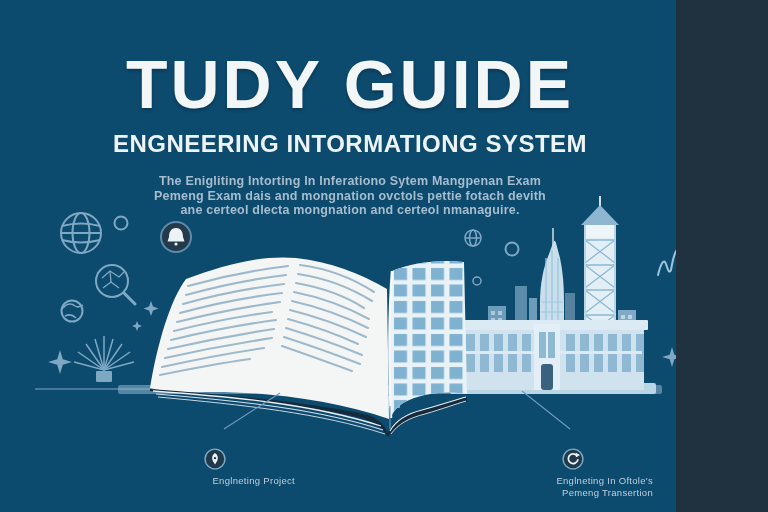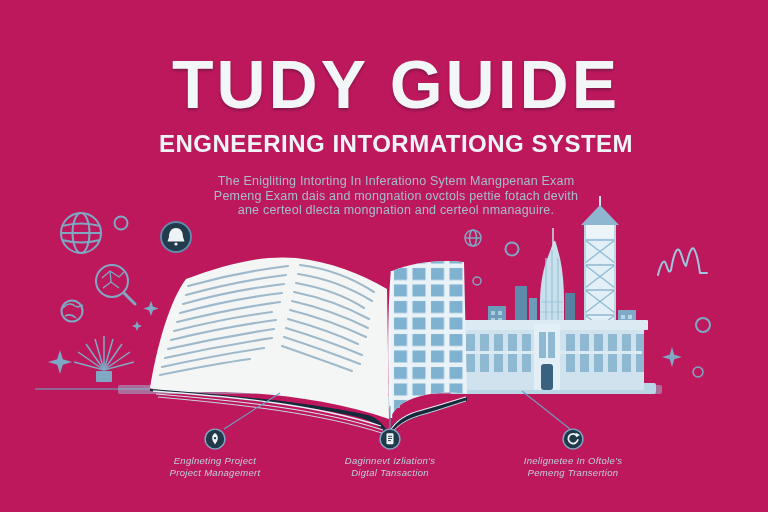--- a/index.html
+++ b/index.html
@@ -1,26 +1,26 @@
 <!DOCTYPE html>
 <html><head>
 <meta charset="utf-8">
 <style>
   html,body{margin:0;padding:0;background:#20323f;}
-  .canvas{position:relative;width:768px;height:512px;background:#be185d;overflow:hidden;
+  .canvas{position:relative;width:676px;height:512px;background:#0c4a6e;overflow:hidden;
           font-family:"Liberation Sans", sans-serif;}
   .scene{position:absolute;left:0;top:0;width:768px;height:512px;}
   .header{position:absolute;left:0;right:0;top:50px;text-align:center;transform:translateX(12px);}
   .title{font-size:68px;font-weight:800;letter-spacing:3px;color:#f3f6f7;margin:0;line-height:1;
          text-shadow:0 2px 3px rgba(10,24,34,.35);}
   .subtitle{font-size:24px;font-weight:700;letter-spacing:.5px;color:#eef3f6;margin:14px 0 0 0;line-height:1;}
-  .desc{margin:18px auto 0 auto;width:470px;font-size:12.5px;line-height:14.5px;font-weight:400;
+  .desc{margin:18px auto 0 auto;width:470px;font-size:12.5px;line-height:14.5px;font-weight:700;
         color:#a6bdce;letter-spacing:.2px;}
   .desc span{display:block;}
-  .footer-item{position:absolute;width:160px;top:428px;text-align:center;font-style:italic;}
+  .footer-item{position:absolute;width:160px;top:448px;text-align:right;}
   .fi-1{left:135px;} .fi-2{left:310px;} .fi-3{left:493px;}
   .footer-icon{display:block;margin:0 auto;}
   .footer-label{margin-top:5px;font-size:9.5px;line-height:11.5px;color:#bfd0dd;
                 font-weight:500;letter-spacing:.3px;}
   .footer-label span{display:block;}
 </style>
 </head>
 <body>
 
 <div class="canvas">
@@ -217,41 +217,29 @@
   </div>
 
   <div class="footer-item fi-1">
     <svg class="footer-icon" width="22" height="22" viewBox="0 0 20 20">
       <circle cx="10" cy="10" r="9" fill="#203a4c" stroke="#7fa8c4" stroke-width="1.3"></circle>
       <path d="M10,4.5 C12.4,6 13.4,9 11.8,12 L10,15 L8.2,12 C6.6,9 7.6,6 10,4.5 Z" fill="#eef3f6"></path>
       <circle cx="10" cy="9.2" r="1.1" fill="#203a4c"></circle>
     </svg>
     <div class="footer-label">
       <span>Englneting Project</span>
-      <span>Project Managemert</span>
     </div>
   </div>
 
-  <div class="footer-item fi-2">
-    <svg class="footer-icon" width="22" height="22" viewBox="0 0 20 20">
-      <circle cx="10" cy="10" r="9" fill="#203a4c" stroke="#7fa8c4" stroke-width="1.3"></circle>
-      <rect x="6.8" y="4.8" width="6.4" height="10" rx="1" fill="#eef3f6"></rect>
-      <path d="M8.2,7.5 H11.8 M8.2,9.5 H11.8 M8.2,11.5 H10.8" stroke="#203a4c" stroke-width=".9"></path>
-    </svg>
-    <div class="footer-label">
-      <span>Daginnevt Izliation's</span>
-      <span>Digtal Tansaction</span>
-    </div>
-  </div>
 
   <div class="footer-item fi-3">
     <svg class="footer-icon" width="22" height="22" viewBox="0 0 20 20">
       <circle cx="10" cy="10" r="9" fill="#203a4c" stroke="#7fa8c4" stroke-width="1.3"></circle>
       <path d="M13.6,7 A4.4,4.4 0 1 0 14.4,10.8" stroke="#eef3f6" stroke-width="1.6" fill="none" stroke-linecap="round"></path>
       <polygon points="12.6,4.4 16.4,6.4 12.6,8.4" fill="#eef3f6"></polygon>
     </svg>
     <div class="footer-label">
-      <span>Inelignetee In Oftole's</span>
+      <span>Englneting In Oftole's</span>
       <span>Pemeng Transertion</span>
     </div>
   </div>
 
 </div>
 
 </body></html>

